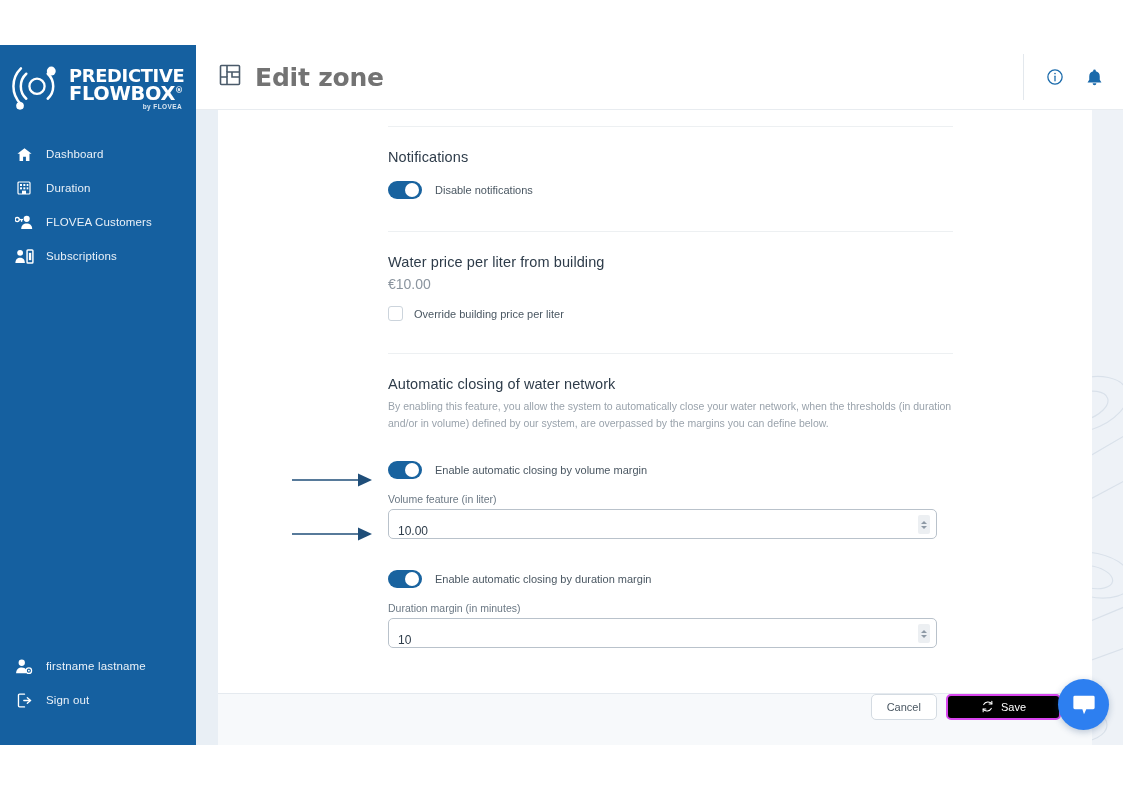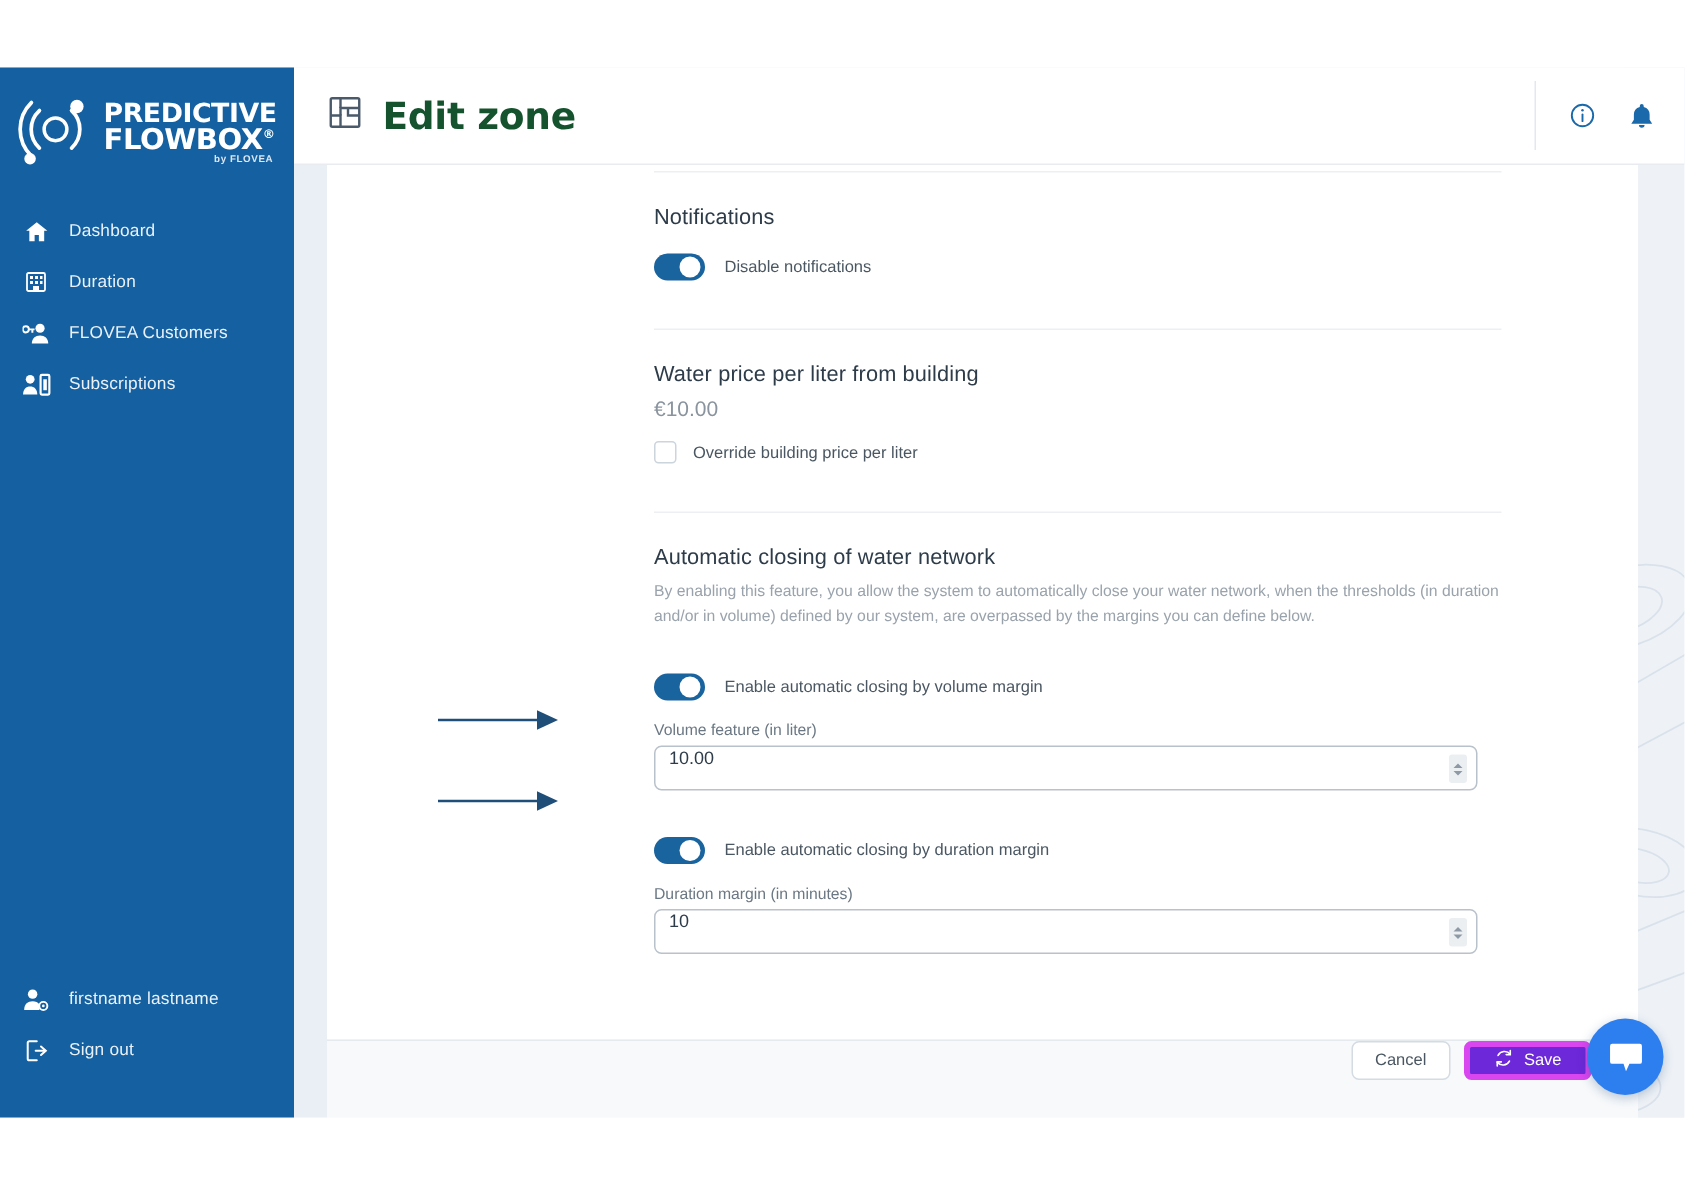--- a/index.html
+++ b/index.html
@@ -48,33 +48,33 @@
   .nav-bottom { position:absolute; left:0; bottom:28px; width:100%;text-align:right; }
 
   
   .header {
     position:absolute; left:196px; top:45px; width:927px; height:65px;
     background:#ffffff; z-index:6;
     display:flex; align-items:center; justify-content:space-between;
     border-bottom:1px solid #e8ecf0;
   }
   .header-left { display:flex; align-items:center; gap:13px; padding-left:22px; }
-  .header-title { font-size:25px; font-weight:bold; color:#14532d; letter-spacing:-.2px;
+  .header-title { font-size:25px; font-weight:bold; color:#737373; letter-spacing:-.2px;
                   font-family:"DejaVu Sans", sans-serif; }
   .header-right { display:flex; align-items:center; gap:22px; padding-right:20px;
                   height:100%; }
   .hr-divider { width:1px; height:46px; background:#e3e8ed; }
   .hicon { cursor:pointer; display:flex; align-items:center; }
 
   
   .panel {
     position:absolute; left:218px; top:110px; width:874px; height:635px;
     background:#ffffff; z-index:6; overflow:hidden;
   }
-  .panel-body { position:absolute; left:0; top:4px; width:760px; height:583px;margin-left:48px; }
+  .panel-body { position:absolute; left:0; top:16px; width:760px; height:583px; }
   .content { padding:0 0 0 170px; }
 
   .sec { padding:22px 0 0 0; width:565px; }
   .sec.divided { border-top:1px solid #edf0f2; }
   .sec-title { font-size:14.5px; color:#2e3c4a; margin-bottom:14px; letter-spacing:.1px; }
   .sec-sub { font-size:14px; color:#8a949e; margin-top:-8px; margin-bottom:4px; }
   .sec-desc { font-size:10.5px; color:#9aa3ac; line-height:1.62; margin:-8px 0 0 0; width:565px; }
 
   
   .toggle-row { display:flex; align-items:center; gap:13px; margin-top:16px;text-align:right; }
@@ -93,21 +93,21 @@
   .checkbox { width:15px; height:15px; border:1px solid #ccd4dc; border-radius:3px;
               background:#fff; cursor:pointer; flex:0 0 15px; }
   .check-label { font-size:11px; color:#4a5762; }
 
   
   .field { margin-top:14px; width:549px; }
   .field-label { font-size:10.5px; color:#6b7884; margin-bottom:4px; }
   .input-wrap {
     position:relative; width:549px; height:30px;
     border:1px solid #b9c2cb; border-radius:5px; background:#fff;
-    display:flex; align-items:flex-start;
+    display:flex; align-items:flex-end;
   }
   .input-val { font-size:12px; color:#2e3c4a; padding-left:9px; }
   .spinner {
     position:absolute; right:6px; top:5px; width:12px; height:19px;
     background:#eceff2; border-radius:2px;
     display:flex; flex-direction:column; align-items:center; justify-content:center;
     gap:2px; cursor:pointer;
   }
   .spinner i { display:block; width:0; height:0; border-left:3px solid transparent;
                border-right:3px solid transparent; }
@@ -117,21 +117,21 @@
   
   .panel-footer {
     position:absolute; left:0; bottom:0; width:874px; height:52px;
     background:#f7f9fb; border-top:1px solid #e5eaef;
     display:flex; align-items:flex-start; justify-content:flex-end; gap:9px;
     padding-right:31px;
   }
   .btn { height:26px; border-radius:5px; font-size:11px; cursor:pointer;
          display:flex; align-items:center; justify-content:center; gap:7px; }
   .btn-cancel { background:#fff; border:1px solid #d4dbe2; color:#4a5762; padding:0 15px; }
-  .btn-save { background:#6d28d9; border:4px solid #d946ef; color:#fff; padding:0 16px; }
+  .btn-save { background:#000000; border:2px solid #d946ef; color:#fff; padding:0 33px; }
 
   
   .arrow { position:absolute; z-index:9; }
 
   
   .chat-fab {
     position:absolute; left:1058px; top:679px; width:51px; height:51px;
     border-radius:50%; background:#2d7ff0; z-index:12;
     display:flex; align-items:center; justify-content:center; cursor:pointer;
     box-shadow:0 2px 7px rgba(20,60,110,.28);

